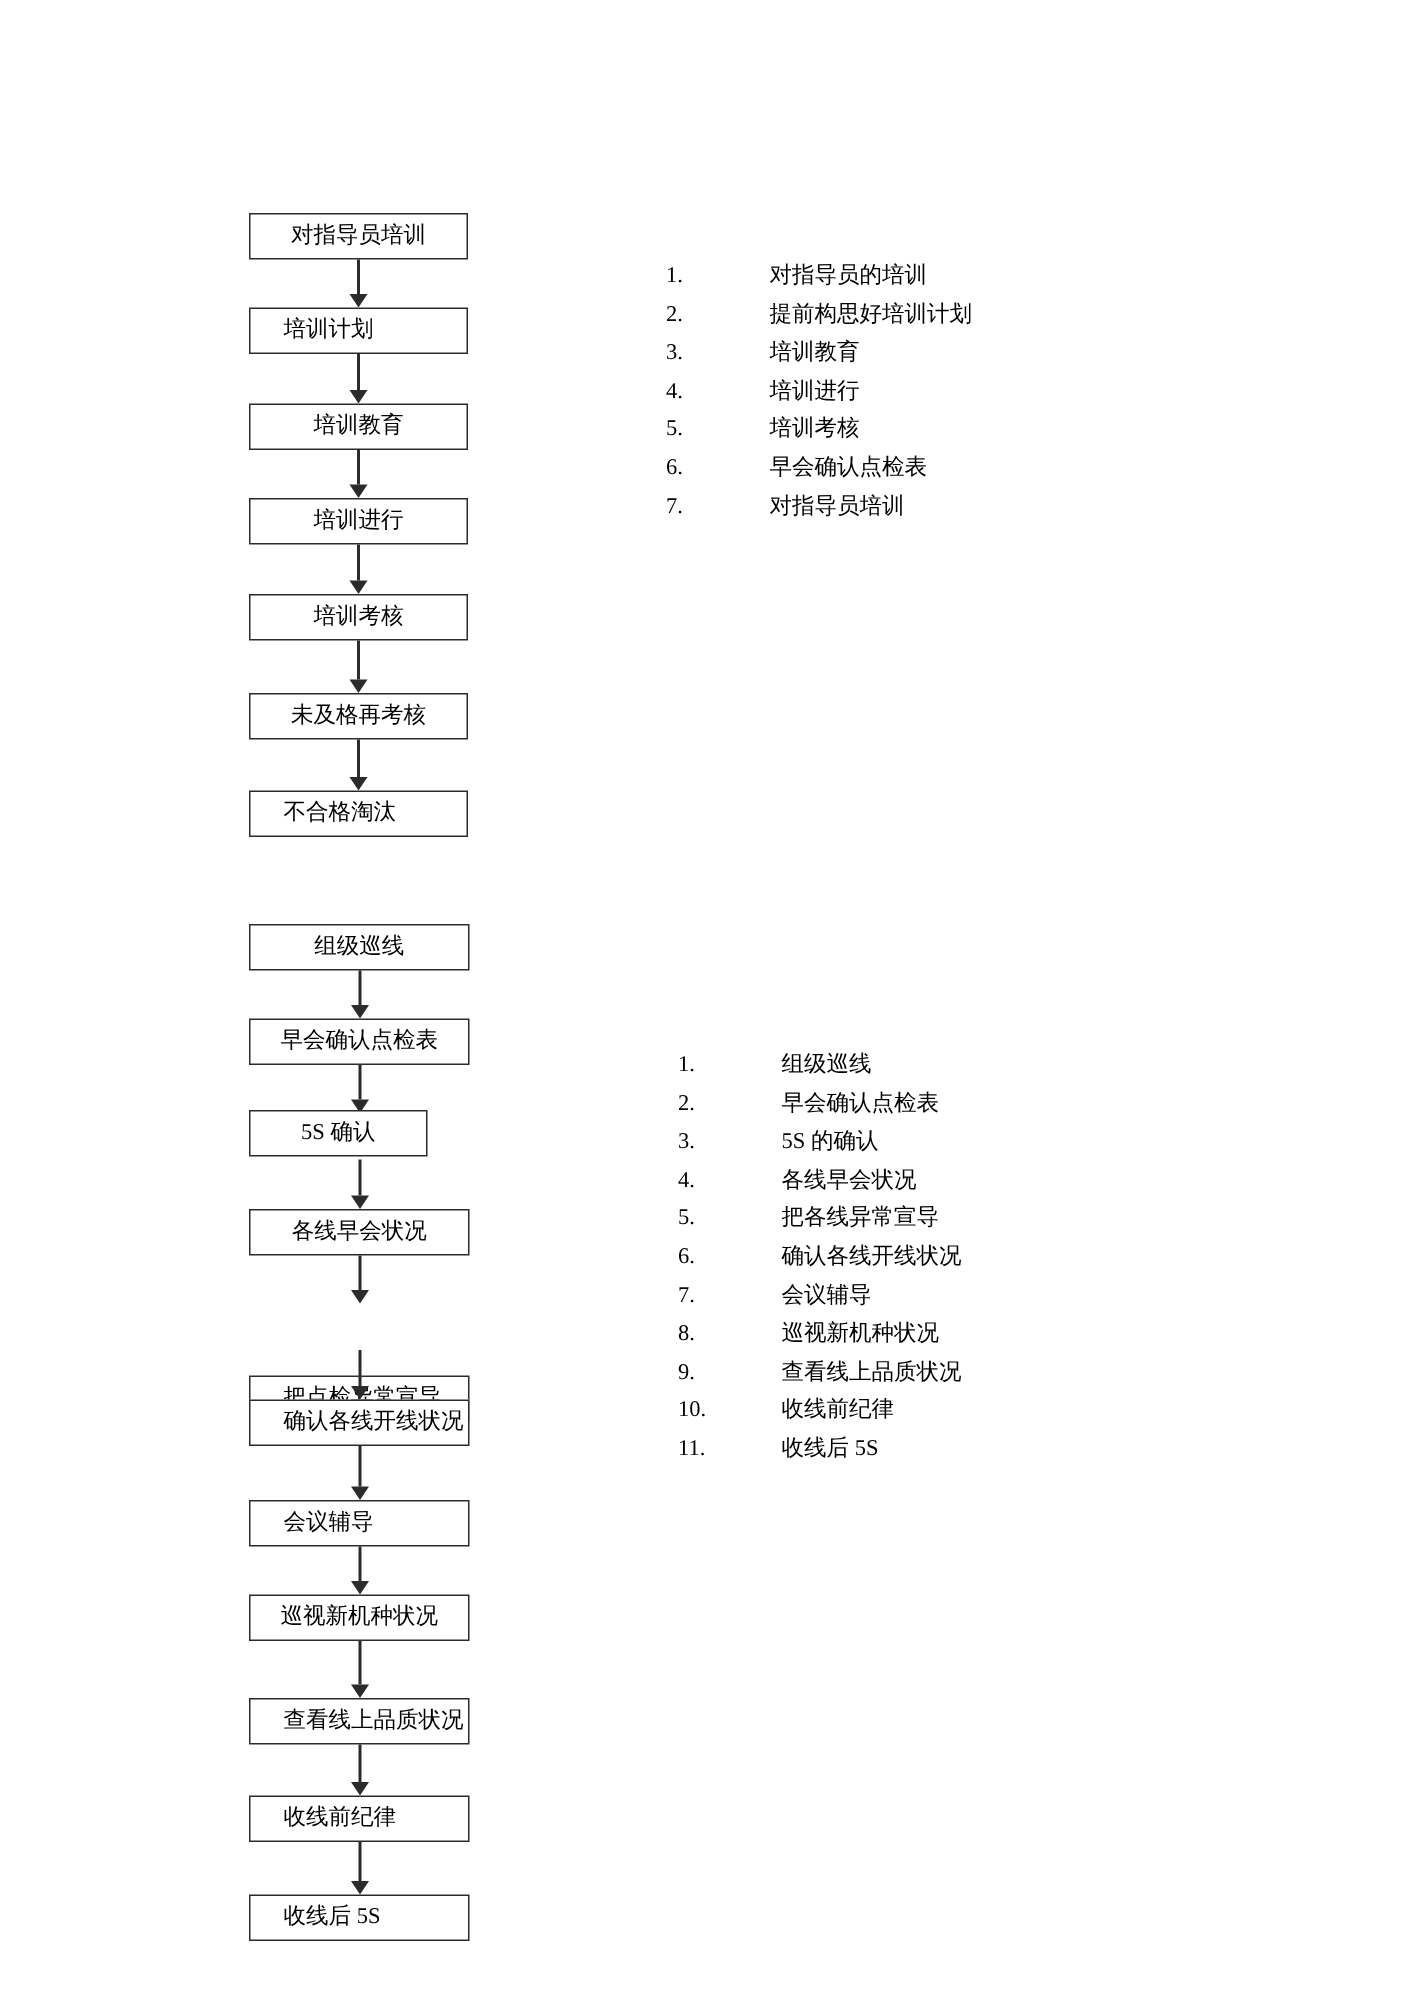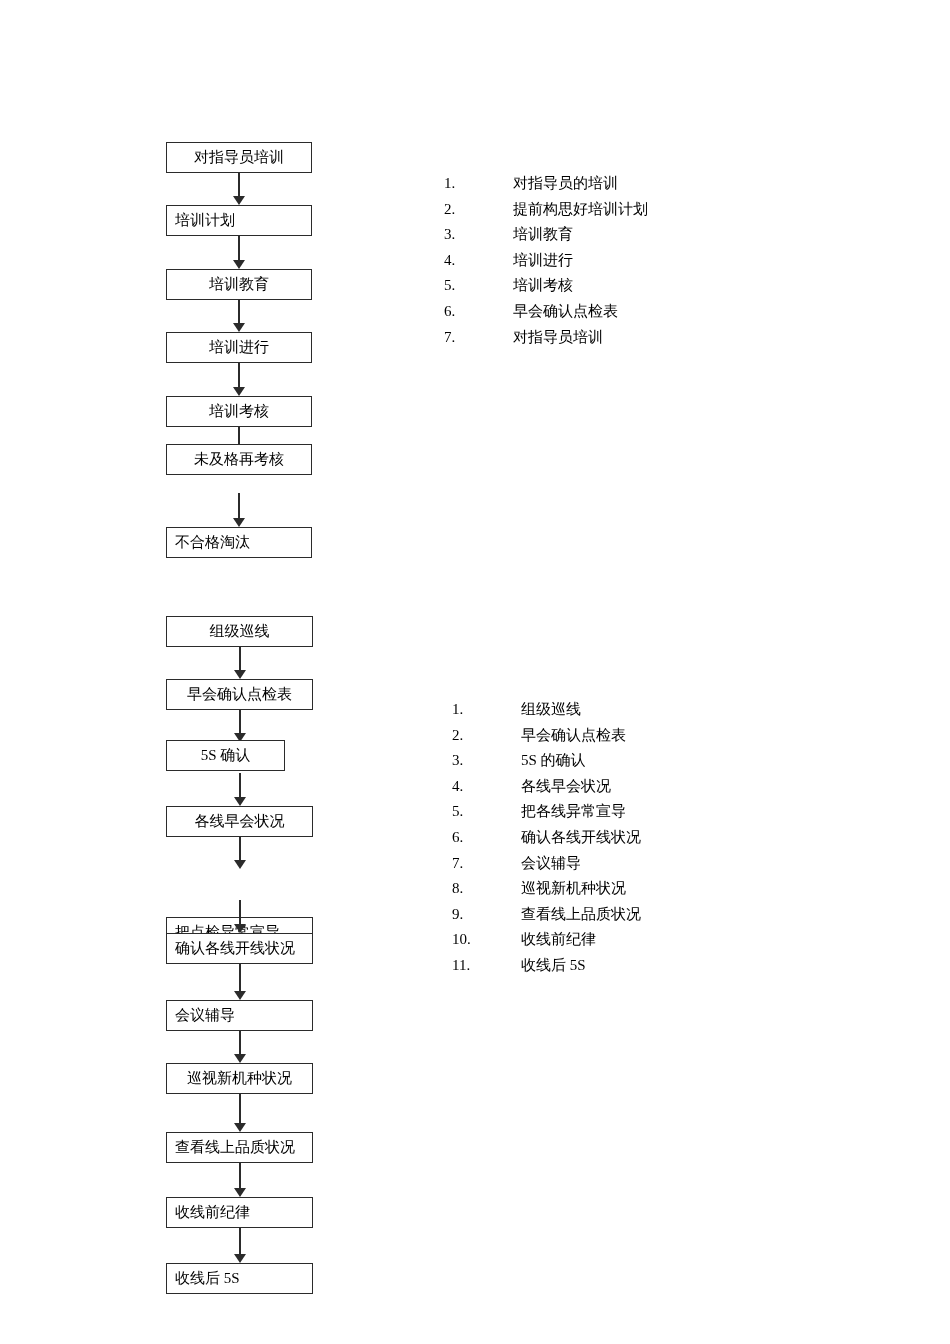--- a/index.html
+++ b/index.html
@@ -36,21 +36,21 @@
     display: flex;
     align-items: center;
     white-space: nowrap;
   }
   .flow-node.center {
     justify-content: center;
     padding: 0 4px;
   }
   .flow-node.left {
     justify-content: flex-start;
-    padding-left: 8px;
+    padding-left: 22px;
   }
 
   .connector {
     position: absolute;
     width: 12px;
   }
   .connector .stem {
     position: absolute;
     left: 5px;
     top: 0;
@@ -128,21 +128,21 @@
     </div>
 
     <div class="flow-node center" style="left:166px; top:396px; width:146px; height:31px;">
       <span>培训考核</span>
     </div>
     <div class="connector" style="left:233px; top:427px; height:35px;">
       <div class="stem" style="height:26px;"></div>
       <div class="head" style="top:26px;"></div>
     </div>
 
-    <div class="flow-node center" style="left:166px; top:444px; width:146px; height:31px;">
+    <div class="flow-node center" style="left:166px; top:462px; width:146px; height:31px;">
       <span>未及格再考核</span>
     </div>
     <div class="connector" style="left:233px; top:493px; height:34px;">
       <div class="stem" style="height:25px;"></div>
       <div class="head" style="top:25px;"></div>
     </div>
 
     <div class="flow-node left" style="left:166px; top:527px; width:146px; height:31px;">
       <span>不合格淘汰</span>
     </div>

